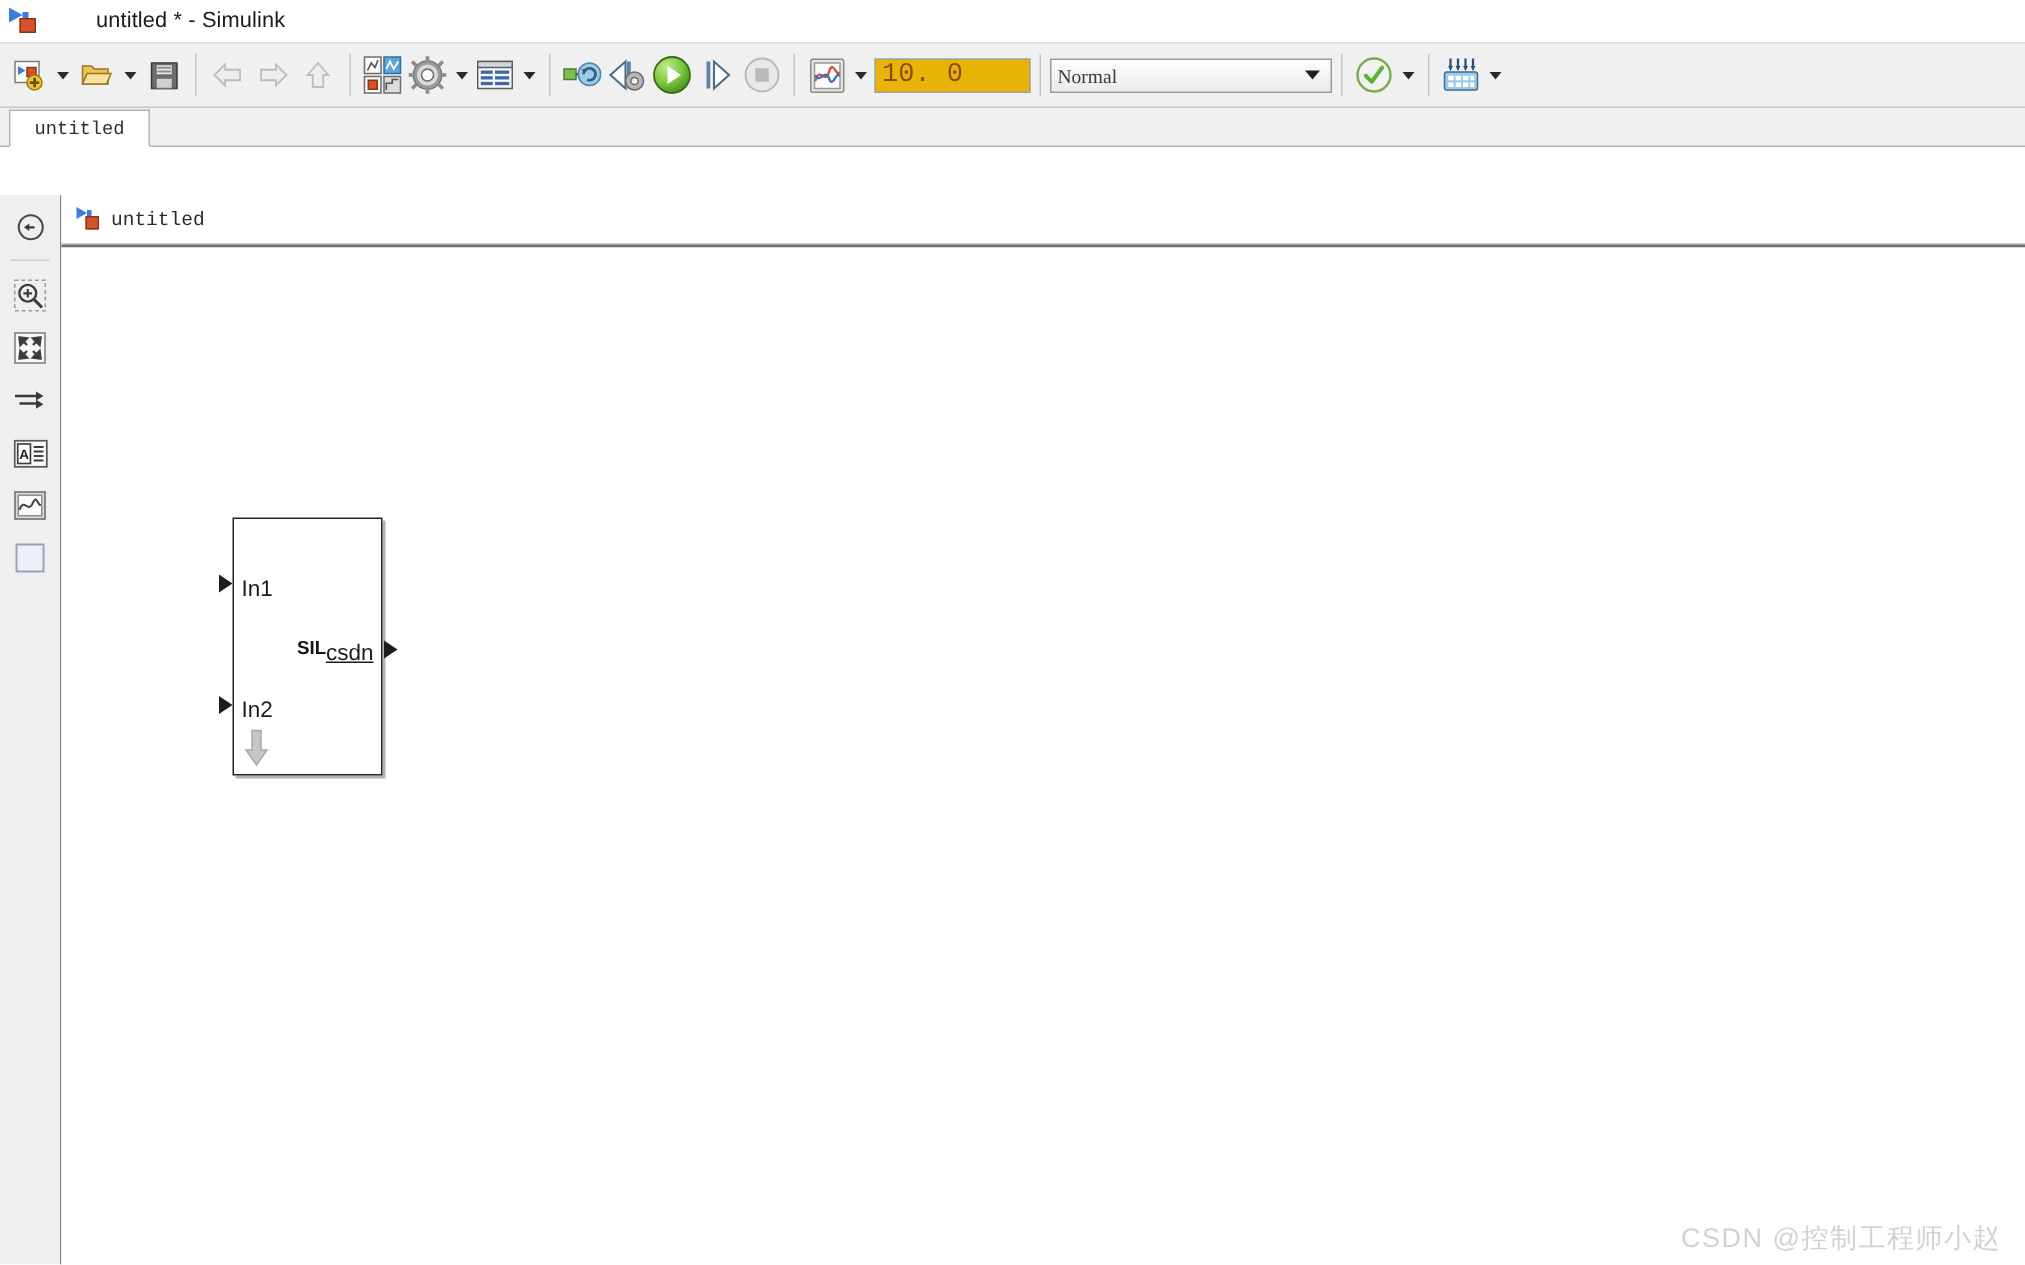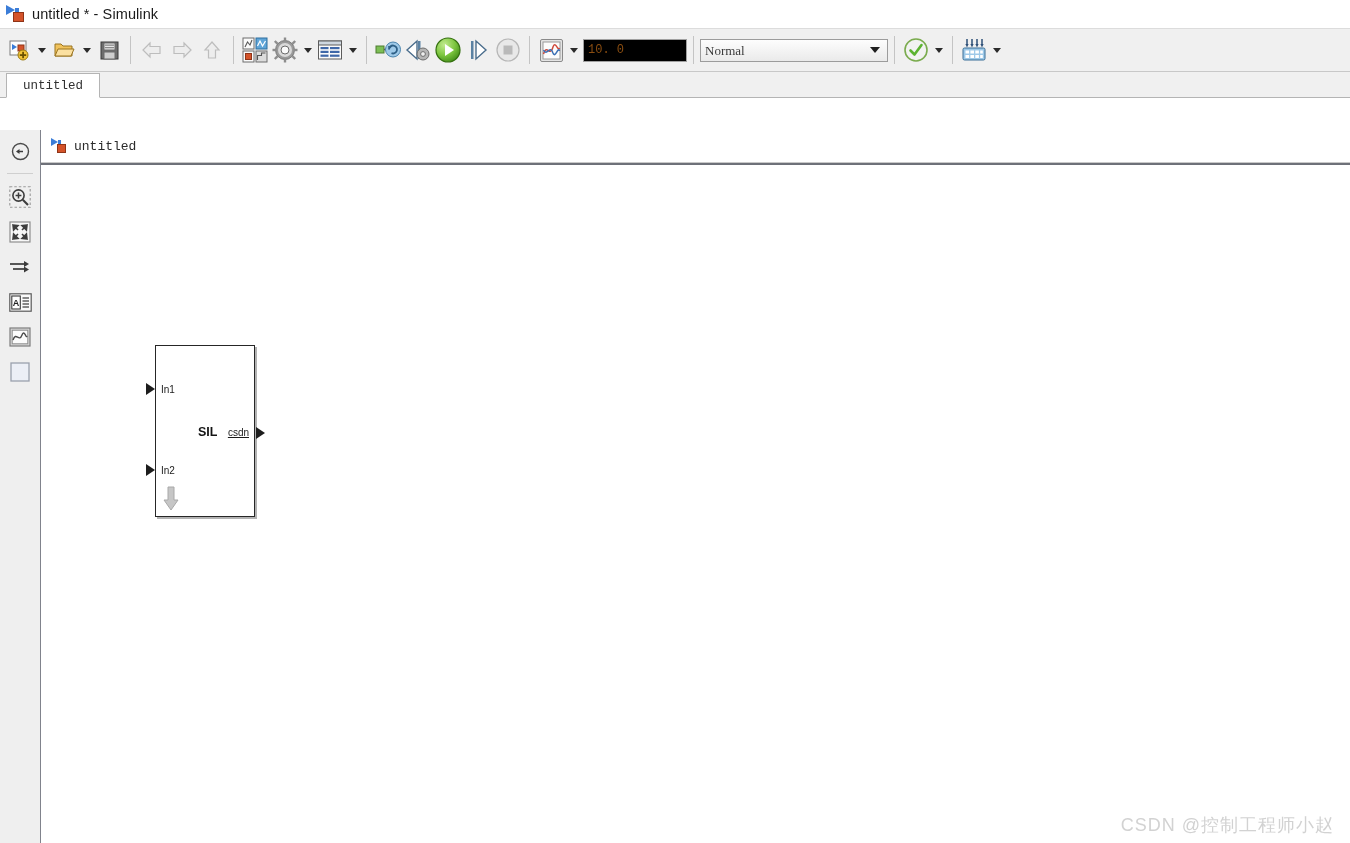--- a/index.html
+++ b/index.html
@@ -29,20 +29,21 @@
     width: 20px; height: 18px;
     position: relative;
     margin-right: 6px;
     flex: 0 0 auto;
   }
   .titlebar .title-text {
     font-size: 14.5px;
     color: #1a1a1a;
     font-family: "Liberation Sans", sans-serif;
     letter-spacing: .1px;
+    margin-left: 32px;
   }
 
   
   .sl-logo { position: relative; width: 20px; height: 18px; display:block; }
   .sl-logo .arrow {
     position: absolute; left: 0; top: 0;
     width: 0; height: 0;
     border-top: 5px solid transparent;
     border-bottom: 5px solid transparent;
     border-left: 9px solid #3b7dd8;
@@ -106,23 +107,23 @@
   .caret-tri {
     width: 0; height: 0;
     border-left: 4px solid transparent;
     border-right: 4px solid transparent;
     border-top: 5px solid #2a2a2a;
   }
 
   .simtime {
     width: 104px; height: 23px;
     border: 1px solid #a0a0a0;
-    background: #000000;
+    background: #eab308;
     font-family: "Liberation Mono", monospace;
-    font-size: 12px;
+    font-size: 18px;
     color: #8a4d10;
     padding: 0 4px;
     line-height: 21px;
     margin-left: 2px;
   }
   .modesel {
     width: 188px; height: 23px;
     border: 1px solid #9c9c9c;
     background: linear-gradient(#fdfdfd, #eaeaea);
     font-family: "Liberation Serif", serif;
@@ -243,21 +244,21 @@
   .port-arrow {
     position: absolute;
     width: 0; height: 0;
     border-top: 6px solid transparent;
     border-bottom: 6px solid transparent;
     border-left: 9px solid #1d1d1d;
   }
   .port-label {
     position: absolute;
     font-family: "Liberation Sans", sans-serif;
-    font-size: 10px;
+    font-size: 15px;
     color: #1b1b1b;
     white-space: nowrap;
   }
   .sil-name {
     position: absolute;
     font-family: "Liberation Sans", sans-serif;
     font-size: 12.5px;
     color: #141414;
     font-weight: bold;
   }

